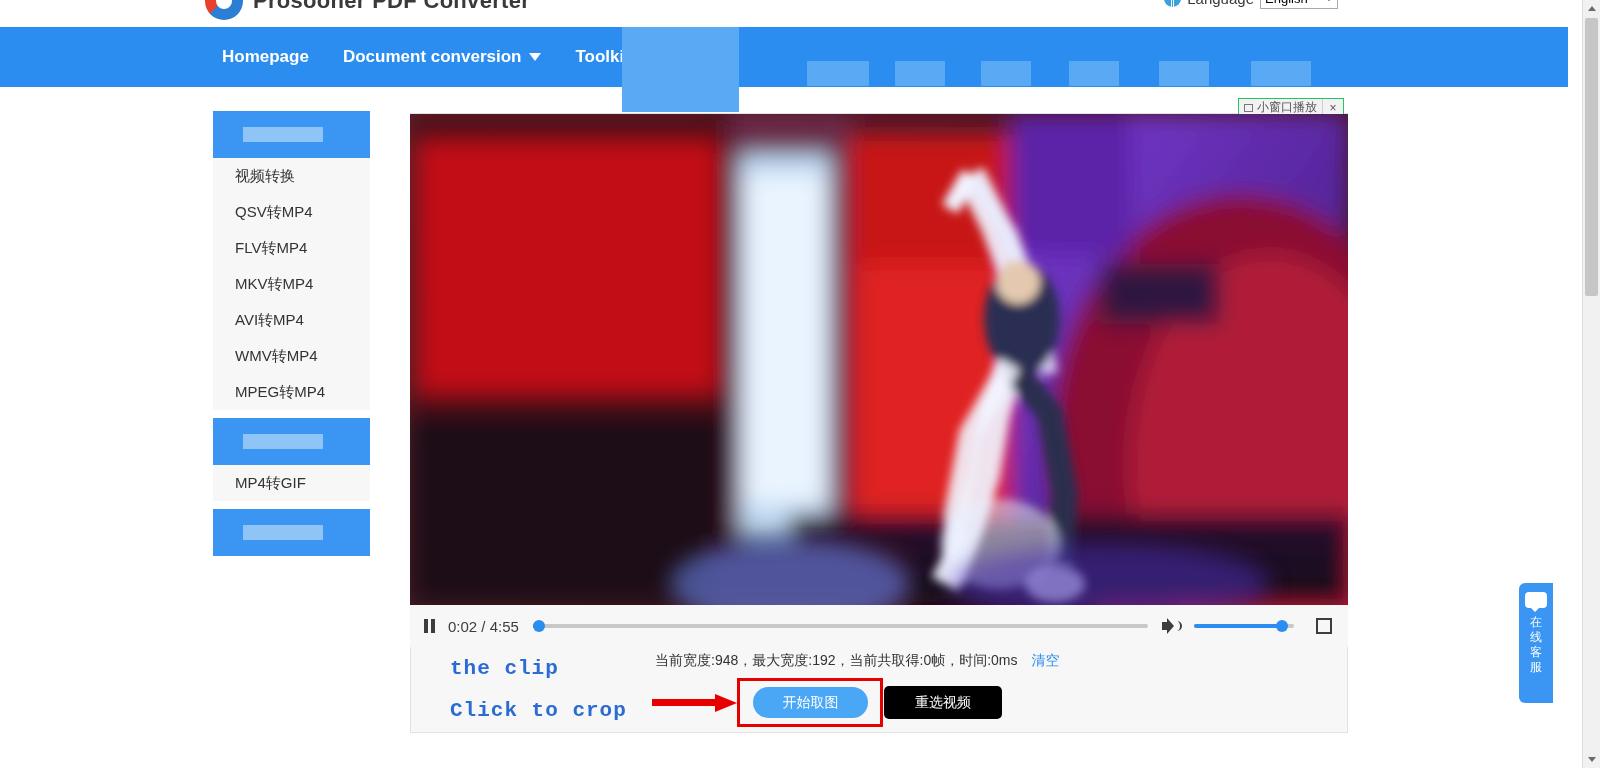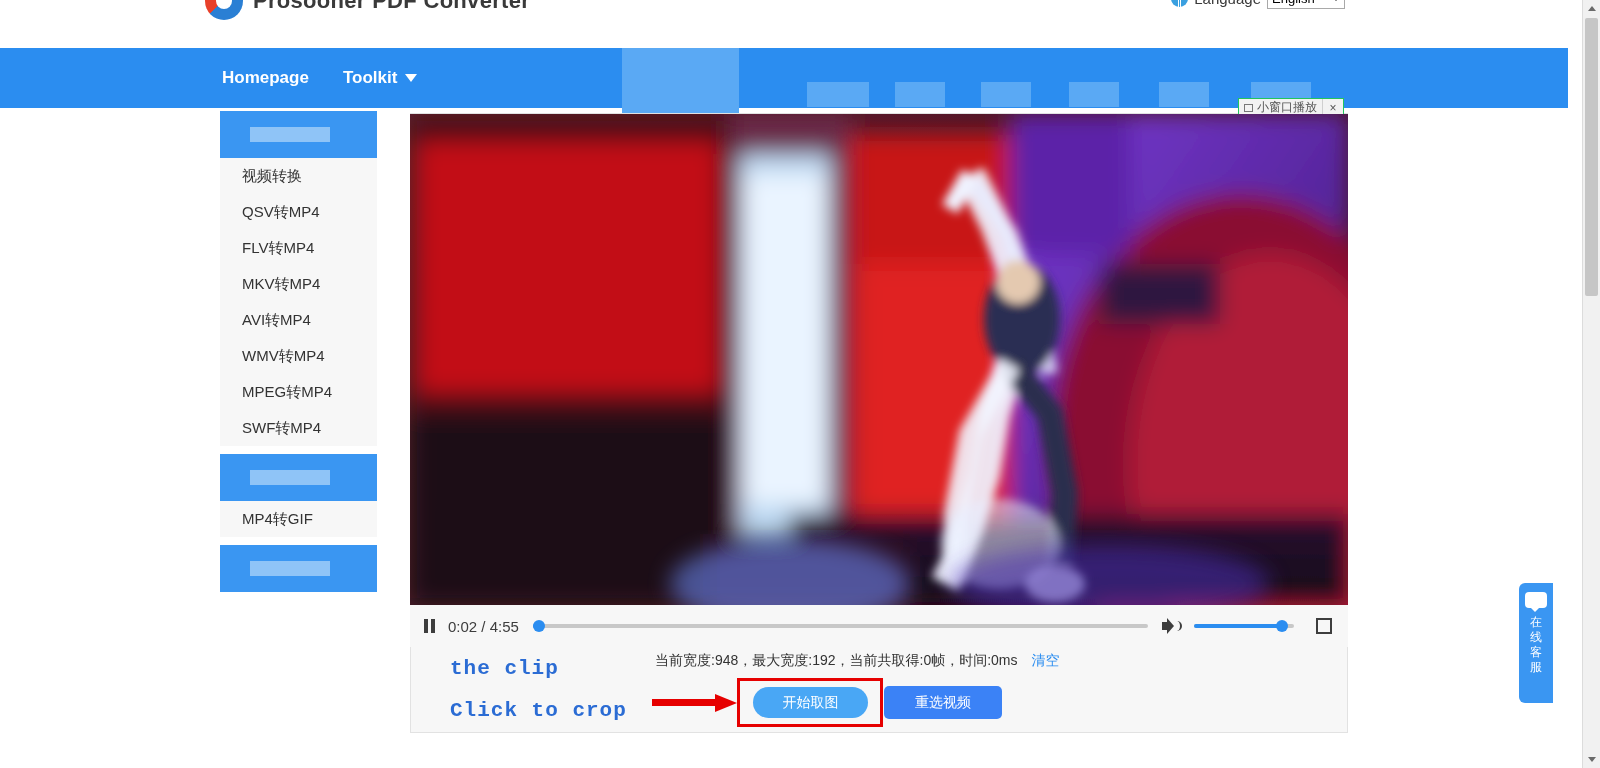--- a/index.html
+++ b/index.html
@@ -5,21 +5,21 @@
   html,body{margin:0;padding:0;}
   body{
     width:1600px;height:768px;overflow:hidden;
     background:#ffffff;
     font-family:"Liberation Sans", sans-serif;
     font-size:14px;color:#333;
     position:relative;
   }
   
   .brandbar{
-    position:absolute;left:0;top:0;width:1568px;height:32px;background:#ffffff;padding-left:7px;
+    position:absolute;left:0;top:0;width:1568px;height:32px;background:#ffffff;
   }
   .logo-wrap{
     position:absolute;left:205px;top:-18px;display:flex;align-items:center;gap:10px;
   }
   .logo-mark{
     width:38px;height:38px;border-radius:50%;
     background:linear-gradient(135deg,#e8402a 0%,#e8402a 48%,#2a7fd4 48%,#2a7fd4 100%);
     position:relative;
   }
   .logo-mark:after{
@@ -49,21 +49,21 @@
     width:78px;height:21px;border:1px solid #a9a9a9;background:#fff;
     font-size:13px;color:#000;display:flex;align-items:center;justify-content:space-between;
     padding:0 4px;box-sizing:border-box;
   }
   .caret-down{
     width:0;height:0;border-left:4px solid transparent;border-right:4px solid transparent;
     border-top:5px solid #000;
   }
   
   .navbar{
-    position:absolute;left:0;top:48px;width:1568px;height:60px;background:#2b8df0;
+    position:absolute;left:0;top:27px;width:1568px;height:60px;background:#2b8df0;
   }
   .nav-items{
     position:absolute;left:205px;top:0;height:60px;display:flex;align-items:center;gap:0;
   }
   .nav-item{
     color:#ffffff;font-size:17px;font-weight:bold;padding:0 17px;height:60px;
     display:flex;align-items:center;gap:8px;white-space:nowrap;cursor:pointer;
   }
   .nav-caret{
     width:0;height:0;border-left:6px solid transparent;border-right:6px solid transparent;
@@ -79,21 +79,21 @@
     background:#5aa9f4;height:85px;width:117px;margin-top:0;
   }
   .nav-blk.b2{width:62px;margin-left:68px;}
   .nav-blk.b3{width:50px;margin-left:26px;}
   .nav-blk.b4{width:50px;margin-left:36px;}
   .nav-blk.b5{width:50px;margin-left:38px;}
   .nav-blk.b6{width:50px;margin-left:40px;}
   .nav-blk.b7{width:60px;margin-left:42px;}
   
   .sidebar{
-    position:absolute;left:220px;top:111px;width:157px;
+    position:absolute;left:213px;top:111px;width:157px;
   }
   .side-head{
     width:157px;height:47px;background:#3a96f2;position:relative;
   }
   .side-head .redact{
     position:absolute;left:30px;top:16px;width:80px;height:15px;background:#8fc4f7;
   }
   .side-list{background:#f7f7f7;}
   .side-item{
     height:36px;display:flex;align-items:center;padding-left:22px;
@@ -180,21 +180,21 @@
   }
   .inforow .clear{color:#2b8df0;margin-left:10px;cursor:pointer;}
   
   .btn-primary{
     position:absolute;left:753px;top:687px;width:115px;height:31px;border-radius:16px;
     background:#49a7f5;color:#fff;font-size:14px;display:flex;align-items:center;justify-content:center;
     cursor:pointer;
   }
   .btn-dark{
     position:absolute;left:884px;top:686px;width:118px;height:33px;border-radius:5px;
-    background:#3b82f6;color:#fff;font-size:14px;display:flex;align-items:center;justify-content:center;
+    background:#000000;color:#fff;font-size:14px;display:flex;align-items:center;justify-content:center;
     cursor:pointer;
   }
   .redbox{
     position:absolute;left:737px;top:678px;width:146px;height:49px;border:3px solid #e60000;
     box-sizing:border-box;pointer-events:none;
   }
   .arrow{
     position:absolute;left:652px;top:694px;width:85px;height:16px;
   }
   .arrow .shaft{position:absolute;left:0;top:5px;width:65px;height:7px;background:#e60000;}
@@ -255,20 +255,24 @@
       <span>English</span>
       <span class="caret-down"></span>
     </div>
   </div>
 </div>
 
 <div class="navbar">
   <div class="nav-items">
     <div class="nav-item">
       <span>Homepage</span>
+    </div>
+    <div class="nav-item">
+      <span>Document conversion</span>
+      <span class="nav-caret"></span>
     </div>
     <div class="nav-item">
       <span>Toolkit</span>
       <span class="nav-caret"></span>
     </div>
   </div>
   <div class="nav-blocks">
     <div class="nav-blk tall"></div>
     <div class="nav-blk b2"></div>
     <div class="nav-blk b3"></div>
@@ -297,23 +301,20 @@
         <span>MKV转MP4</span>
       </div>
     <div class="side-item">
         <span>AVI转MP4</span>
       </div>
     <div class="side-item">
         <span>WMV转MP4</span>
       </div>
     <div class="side-item">
         <span>MPEG转MP4</span>
-      </div>
-    <div class="side-item">
-        <span>SWF转MP4</span>
       </div>
   </div>
   <div class="side-head2">
     <div class="redact"></div>
   </div>
   <div class="side-list">
     <div class="side-item">
         <span>MP4转GIF</span>
       </div>
   </div>

